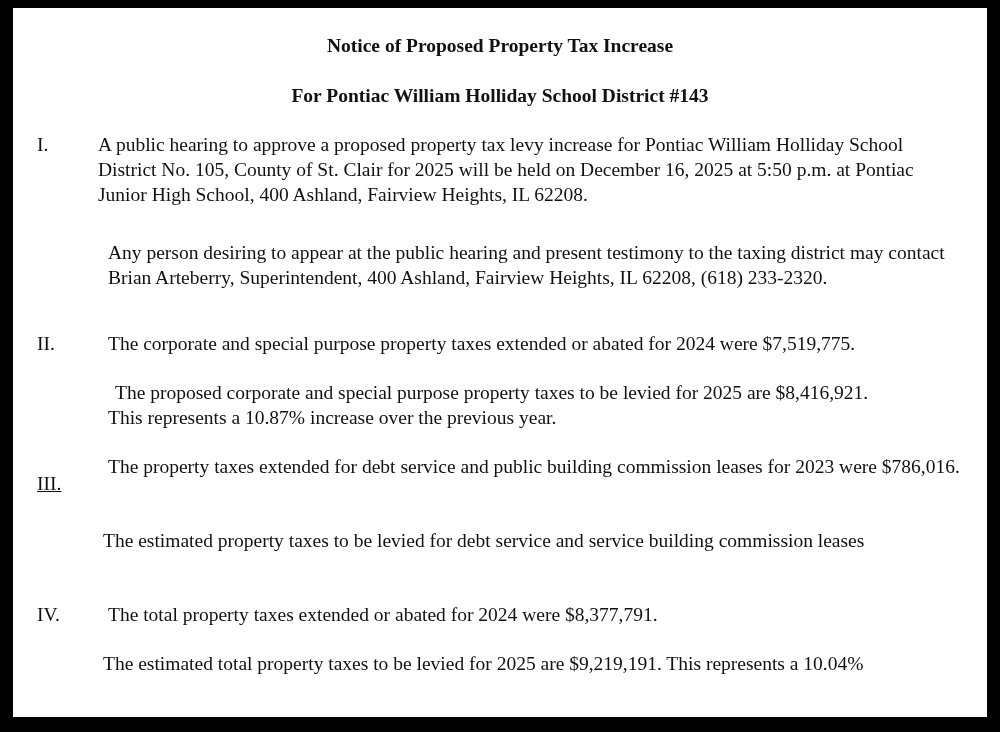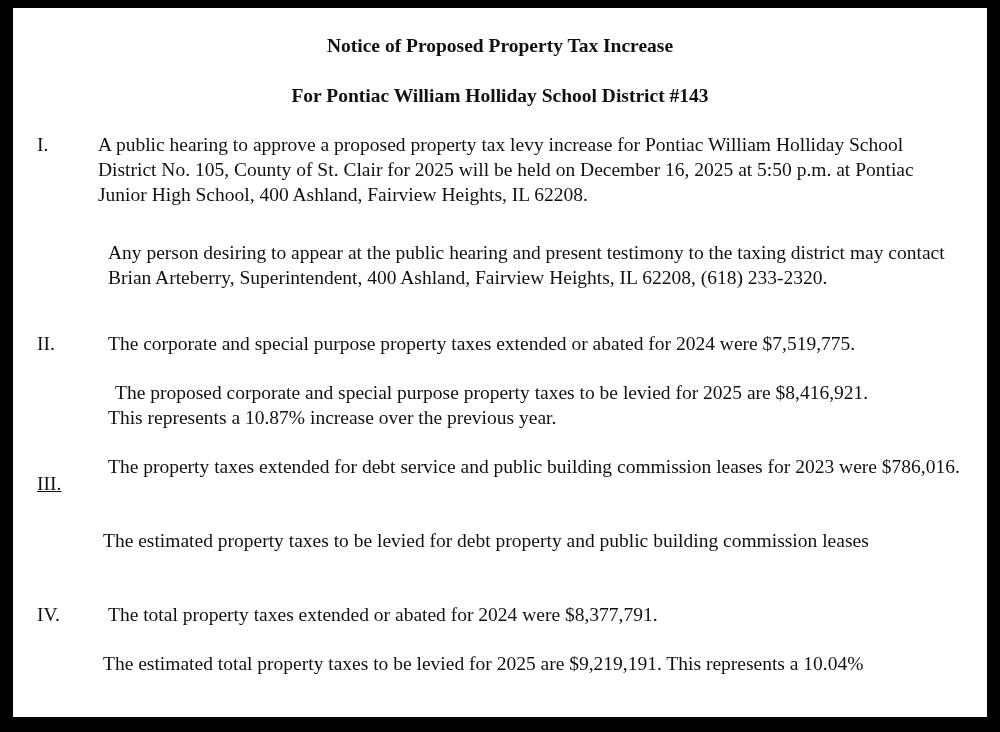--- a/index.html
+++ b/index.html
@@ -22,18 +22,18 @@
   <div class="para" style="top:124px; left:85px;">A public hearing to approve a proposed property tax levy increase for Pontiac William Holliday School District No. 105, County of St. Clair for 2025 will be held on December 16, 2025 at 5:50 p.m. at Pontiac Junior High School, 400 Ashland, Fairview Heights, IL 62208.</div>
   <div class="para" style="top:224px; left:95px;margin-top:8px;">Any person desiring to appear at the public hearing and present testimony to the taxing district may contact Brian Arteberry, Superintendent, 400 Ashland, Fairview Heights, IL 62208, (618) 233-2320.</div>
 
   <div class="num" style="top:323px; left:24px;">II.</div>
   <div class="para" style="top:323px; left:95px;">The corporate and special purpose property taxes extended or abated for 2024 were $7,519,775.</div>
   <div class="para" style="top:372px; left:102px;">The proposed corporate and special purpose property taxes to be levied for 2025 are $8,416,921.</div>
   <div class="para" style="top:397px; left:95px;">This represents a 10.87% increase over the previous year.</div>
 
   <div class="num u" style="top:446px; left:24px; width:70px;margin-top:17px;"><span>III.</span></div>
   <div class="para" style="top:446px; left:95px;">The property taxes extended for debt service and public building commission leases for 2023 were $786,016.</div>
-  <div class="para" style="top:520px; left:90px;">The estimated property taxes to be levied for debt property and public building commission leases</div>
+  <div class="para" style="top:520px; left:90px;">The estimated property taxes to be levied for debt service and service building commission leases</div>
 
   <div class="num" style="top:594px; left:24px;">IV.</div>
   <div class="para" style="top:594px; left:95px;">The total property taxes extended or abated for 2024 were $8,377,791.</div>
   <div class="para" style="top:643px; left:90px; width:880px;">The estimated total property taxes to be levied for 2025 are $9,219,191.  This represents a 10.04%</div>
 </div>
 
 </body></html>

